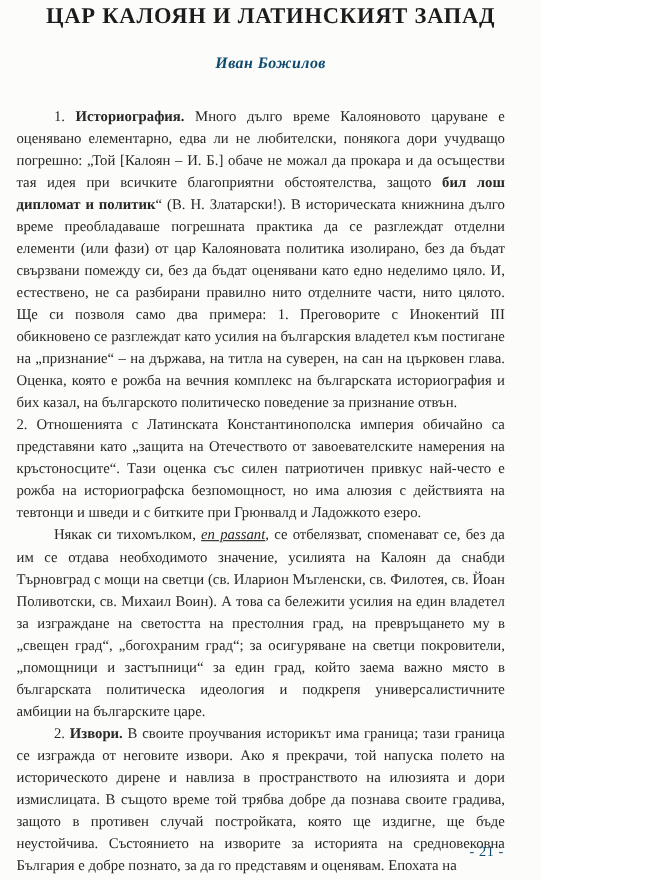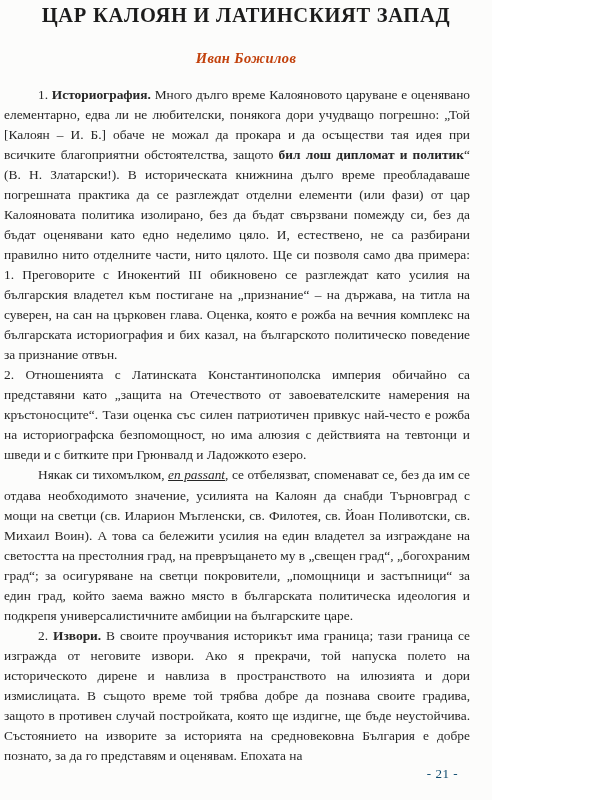--- a/index.html
+++ b/index.html
@@ -36,28 +36,28 @@
     line-height: 1.15;
     font-family: "Liberation Serif", "DejaVu Serif", serif;
   }
 
   .author {
     text-align: center;
     font-style: italic;
     font-weight: bold;
     font-size: 14.5px;
     letter-spacing: 0.4px;
-    color: #c2410c;
+    color: #0c4a6e;
     margin: 0;
     padding-top: 22px;
     font-family: "Liberation Serif", "DejaVu Serif", serif;
   }
 
   .body-text {
-    margin: 0;
+    margin: 11px;
     padding: 0 22px 0 4px;
     padding-top: 18px;
   }
 
   p.para {
     margin: 0;
     text-align: justify;
     text-justify: inter-word;
     font-size: 13.4px;
     line-height: 20.05px;

